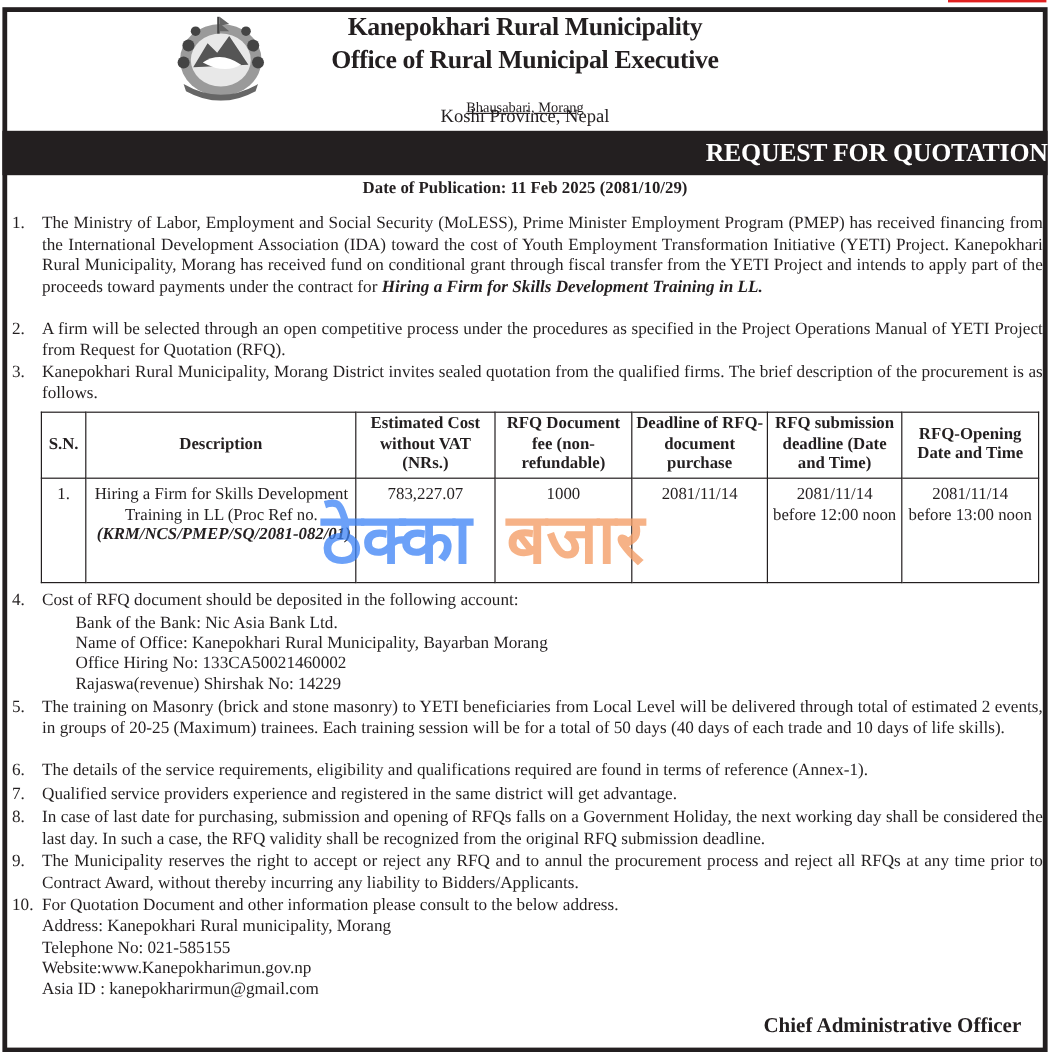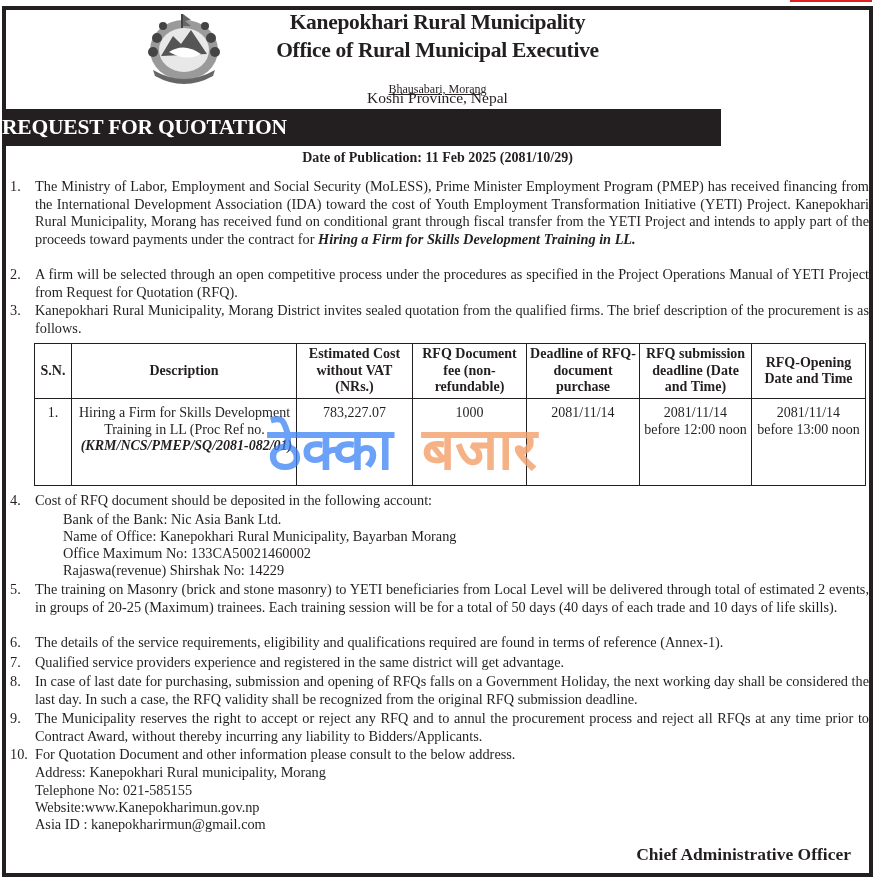--- a/index.html
+++ b/index.html
@@ -7,22 +7,22 @@
          font-family: "Liberation Serif", serif; color: #231f20; }
   .top-red { position: absolute; left: 790px; top: 0; width: 82px; height: 2px; background: #e02020; }
   .frame { position: absolute; left: 2px; top: 6px; width: 863px; height: 863px;
            border: 4px solid #231f20; border-top-width: 4px; }
   .emblem { position: absolute; left: 143px; top: 12px; width: 82px; height: 72px; }
   .head { position: absolute; left: 0; width: 875px; text-align: center; }
   .h1 { top: 10px; font-size: 21.5px; font-weight: bold; letter-spacing: -0.3px; }
   .h2 { top: 38px; font-size: 21.5px; font-weight: bold; letter-spacing: -0.3px; }
   .h3 { top: 82px; font-size: 12px; text-decoration: underline; }
   .h4 { top: 89px; font-size: 15.5px; }
-  .banner { position: absolute; left: 2px; top: 109px; width: 719px; height: 37px; background: #231f20;
-            color: #ffffff; text-align: left; font-weight: bold; font-size: 21.5px; line-height: 37px; letter-spacing: -0.2px; }
+  .banner { position: absolute; left: 2px; top: 109px; width: 871px; height: 37px; background: #231f20;
+            color: #ffffff; text-align: right; font-weight: bold; font-size: 21.5px; line-height: 37px; letter-spacing: -0.2px; }
   .pubdate { position: absolute; left: 0; top: 150px; width: 875px; text-align: center; font-size: 14px; font-weight: bold; }
   .item { position: absolute; left: 10px; width: 850px; font-size: 14.3px; line-height: 17.5px; }
   .item .num { position: absolute; left: 0; top: 0; }
   .item .txt { position: absolute; left: 25px; width: 834px; text-align: justify; text-align-last: left; }
   .sub { position: absolute; left: 63px; font-size: 14.3px; line-height: 17.5px; }
   .bi { font-weight: bold; font-style: italic; }
   .b { font-weight: normal; }
   table.rfq { position: absolute; left: 34px; top: 343px; border-collapse: collapse; font-size: 14px; line-height: 16.5px; }
   table.rfq th, table.rfq td { border: 1.3px solid #231f20; text-align: center; padding: 0 2px; }
   table.rfq th { font-weight: bold; height: 54px; vertical-align: middle; }
@@ -117,21 +117,21 @@
 
 <div class="wm wm1">ठेक्का</div>
 <div class="wm wm2">बजार</div>
 
 <div class="item" style="top:492px;">
   <span class="num">4.</span>
   <div class="txt">Cost of RFQ document should be deposited in the following account:</div>
 </div>
 <div class="sub" style="top:511px;">Bank of the Bank: Nic Asia Bank Ltd.</div>
 <div class="sub" style="top:528px;">Name of Office: Kanepokhari Rural Municipality, Bayarban Morang</div>
-<div class="sub" style="top:545px;">Office Maximum No: 133CA50021460002</div>
+<div class="sub" style="top:545px;">Office Hiring No: 133CA50021460002</div>
 <div class="sub" style="top:562px;">Rajaswa(revenue) Shirshak No: 14229</div>
 
 <div class="item" style="top:581px;">
   <span class="num">5.</span>
   <div class="txt">
     <span>The training on </span><span class="b">Masonry (brick and stone masonry)</span><span> to YETI beneficiaries from Local Level will be delivered through total of estimated  2 events, in groups of 20-25 (Maximum) trainees. Each training session will be for a total of 50 days (40 days of each trade and 10 days of life skills).</span>
   </div>
 </div>
 
 <div class="item" style="top:634px;">

